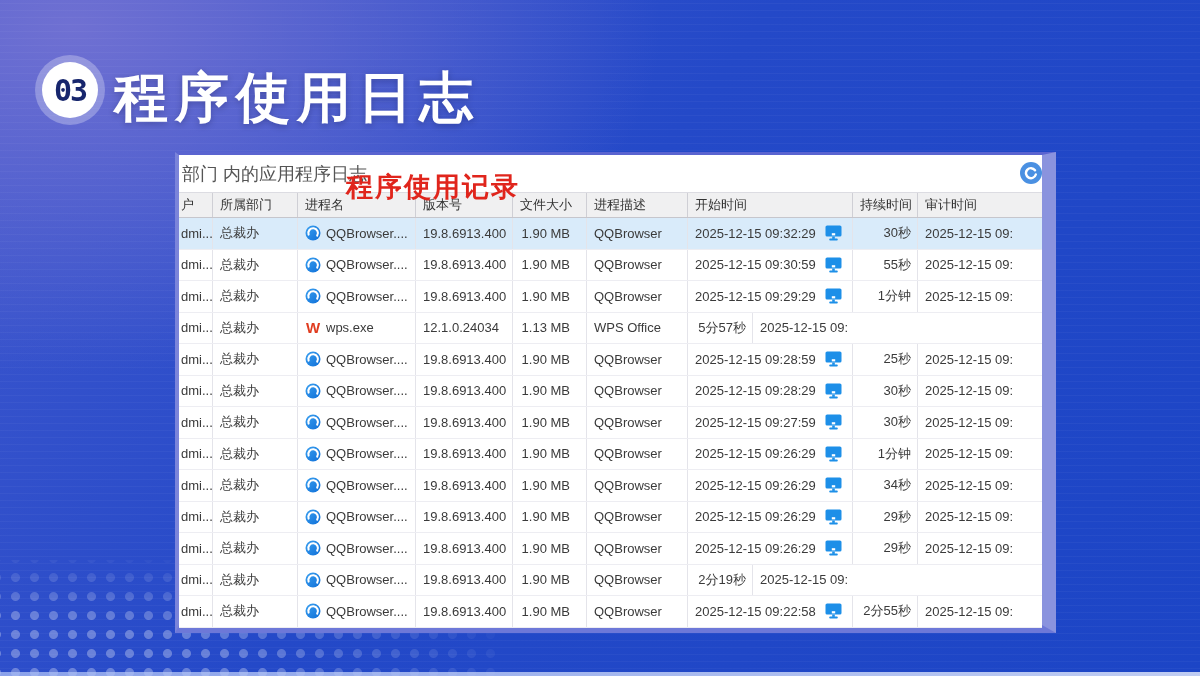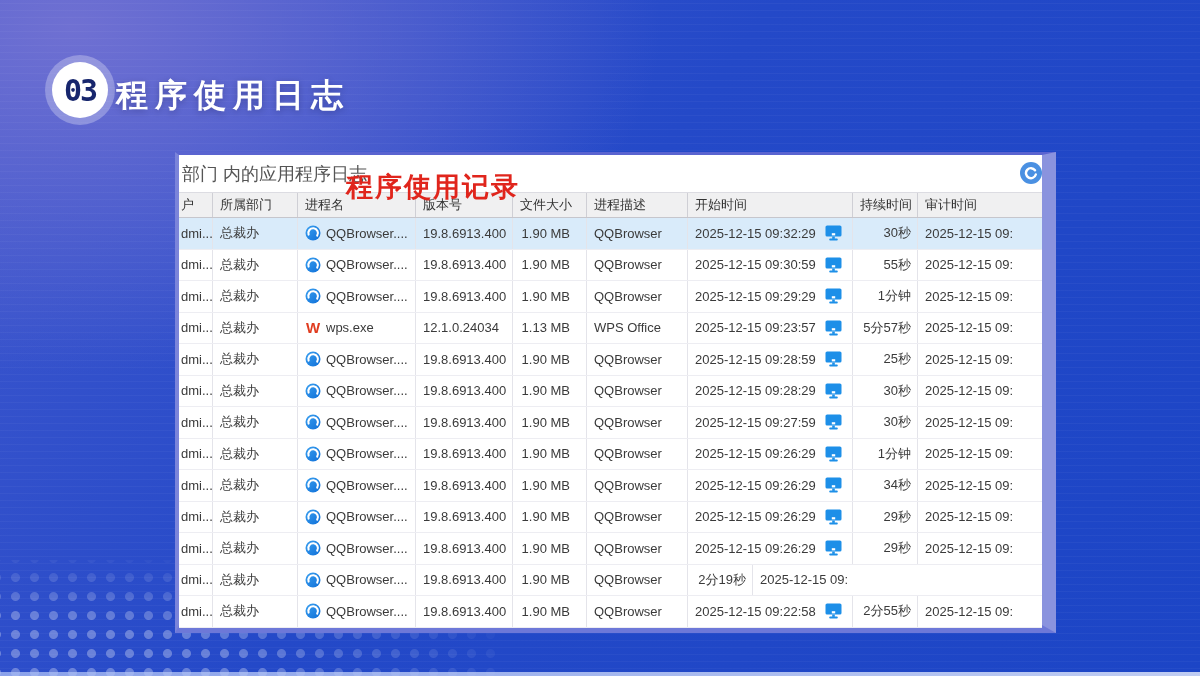--- a/index.html
+++ b/index.html
@@ -20,30 +20,30 @@
     background-size:19px 19px;background-position:6px 8px;
     -webkit-mask-image:radial-gradient(ellipse at 0% 100%, #000 35%, transparent 78%);
             mask-image:radial-gradient(ellipse at 0% 100%, #000 35%, transparent 78%);
   }
   .bottom-strip{
     position:absolute;left:0;bottom:0;width:100%;height:4px;
     background:linear-gradient(to right, rgba(170,190,245,0.75), rgba(220,228,250,0.85));
   }
 
   
-  .heading{position:absolute;left:52px;top:62px;display:flex;align-items:flex-end;gap:8px;}
+  .heading{position:absolute;left:42px;top:62px;display:flex;align-items:flex-start;gap:16px;}
   .badge{
     width:56px;height:56px;border-radius:50%;background:#ffffff;
     box-shadow:0 0 0 7px rgba(255,255,255,0.28);
     display:flex;align-items:center;justify-content:center;
     font-family:"DejaVu Sans Mono","Liberation Mono",monospace;
     font-weight:bold;font-size:30px;color:#17266d;letter-spacing:-2px;
   }
   .page-title{
-    color:#ffffff;font-size:32px;font-weight:800;letter-spacing:7px;
+    color:#ffffff;font-size:54px;font-weight:800;letter-spacing:7px;
     text-shadow:0 2px 6px rgba(0,0,40,0.25);white-space:nowrap;
   }
 
   
   .annotation{
     position:absolute;left:346px;top:169px;z-index:30;
     color:#e0251c;font-size:27px;font-weight:700;letter-spacing:2px;white-space:nowrap;
   }
 
   
@@ -240,29 +240,20 @@
     <div class="cell c2">
 
       <span class="app-ico">
             <span class="wps-w">W</span>
           </span>
       <span>wps.exe</span>
     </div>
     <div class="cell c3">12.1.0.24034</div>
     <div class="cell c4">1.13 MB</div>
     <div class="cell c5">WPS Office</div>
-    <div class="cell c6">
-      <span>2025-12-15 09:23:57</span>
-      <svg class="monitor" viewBox="0 0 17 16">
-        <rect x="0.5" y="0.5" width="16" height="11" rx="1.6" fill="#1d8fe8"></rect>
-        <rect x="6.8" y="8.2" width="3.4" height="2.2" fill="#ffffff"></rect>
-        <rect x="7.2" y="11.5" width="2.6" height="2.4" fill="#1d8fe8"></rect>
-        <rect x="4.2" y="13.6" width="8.6" height="1.9" rx="0.9" fill="#1d8fe8"></rect>
-      </svg>
-    </div>
     <div class="cell c7">5分57秒</div>
     <div class="cell c8">2025-12-15 09:</div>
   </div>
       <div class="trow">
     <div class="cell c0">dmi...</div>
     <div class="cell c1">总裁办</div>
     <div class="cell c2">
       <span class="app-ico">
         <svg width="16" height="16" viewBox="0 0 16 16">
           <defs>

